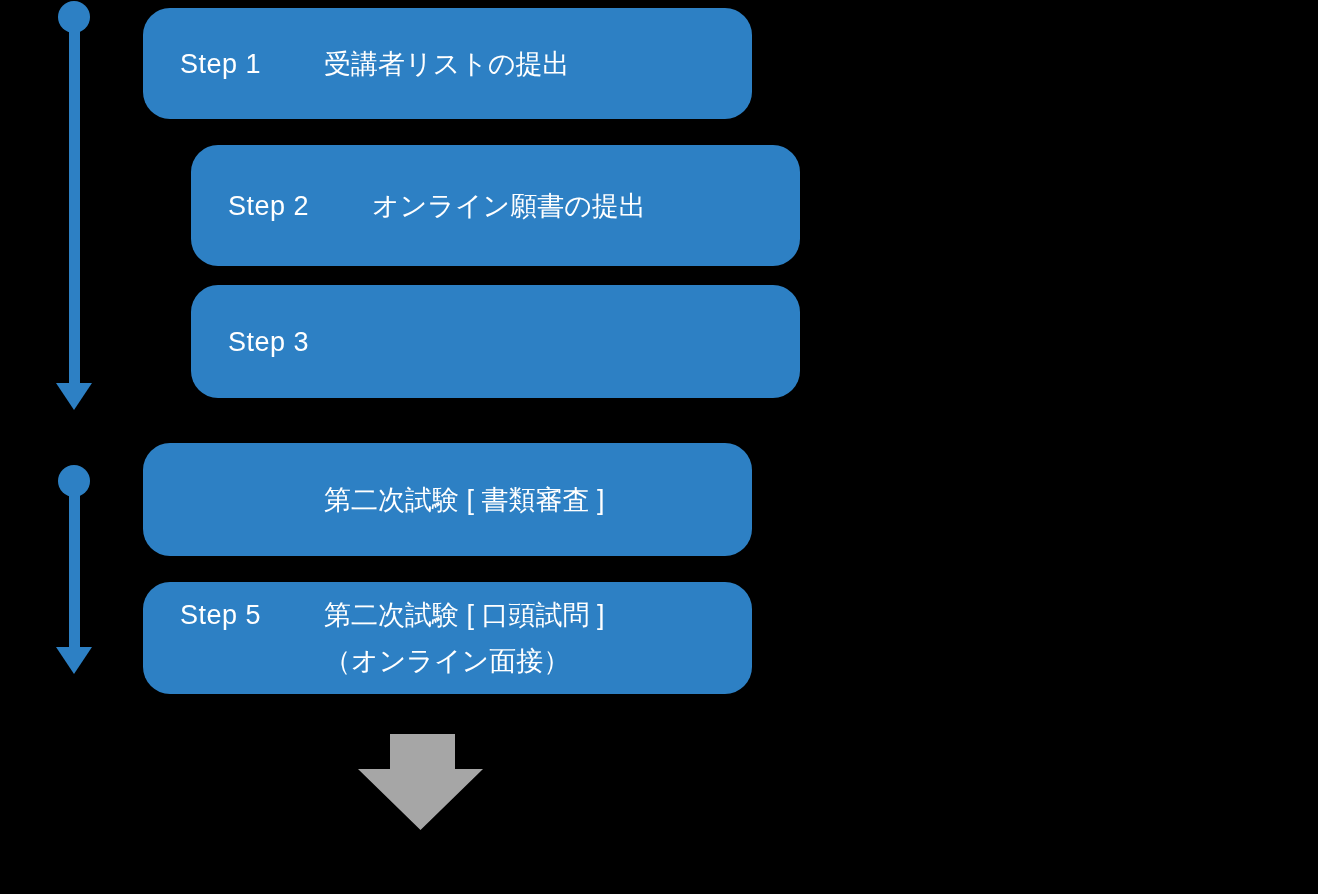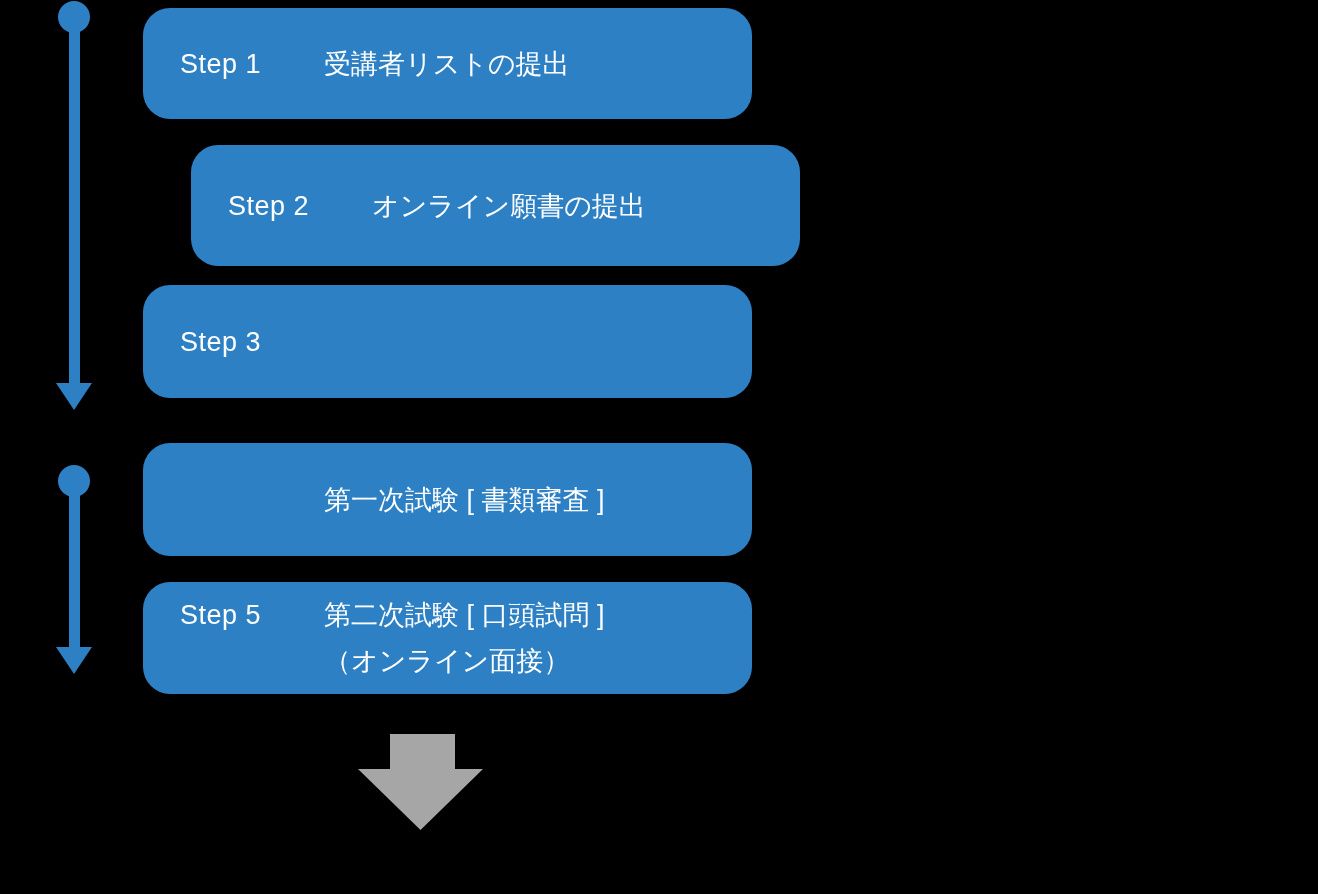--- a/index.html
+++ b/index.html
@@ -38,21 +38,21 @@
     font-size: 27px;
     line-height: 46px;
     font-weight: 400;
   }
   .step-label { grid-column: 1; white-space: nowrap; letter-spacing: 0.5px; }
   .step-title { grid-column: 2; white-space: nowrap; text-align: center; }
   .step-subtitle { grid-column: 2; white-space: nowrap; }
 
   .step-box-1 { top: 8px;   height: 111px; }
   .step-box-2 { top: 145px; height: 121px; margin-left: 48px; }
-  .step-box-3 { top: 285px; height: 113px; }
+  .step-box-3 { top: 285px; height: 113px; margin-left: 48px; }
   .step-box-4 { top: 443px; height: 113px; }
   .step-box-5 { top: 582px; height: 112px; }
 
   
   .cap-circle {
     position: absolute;
     left: 58px;
     width: 32px;
     height: 32px;
     border-radius: 50%;
@@ -123,21 +123,21 @@
   </div>
 
   <div class="step-box step-box-3">
     <div class="step-content">
       <span class="step-label">Step 3</span>
     </div>
   </div>
 
   <div class="step-box step-box-4">
     <div class="step-content">
-      <span class="step-title">第一次試験 [ 書類審査 ]</span>
+      <span class="step-title">第二次試験 [ 書類審査 ]</span>
     </div>
   </div>
 
   <div class="step-box step-box-5">
     <div class="step-content">
       <span class="step-label">Step 5</span>
       <span class="step-title">第二次試験 [ 口頭試問 ]</span>
       <span class="step-subtitle">（オンライン面接）</span>
     </div>
   </div>

